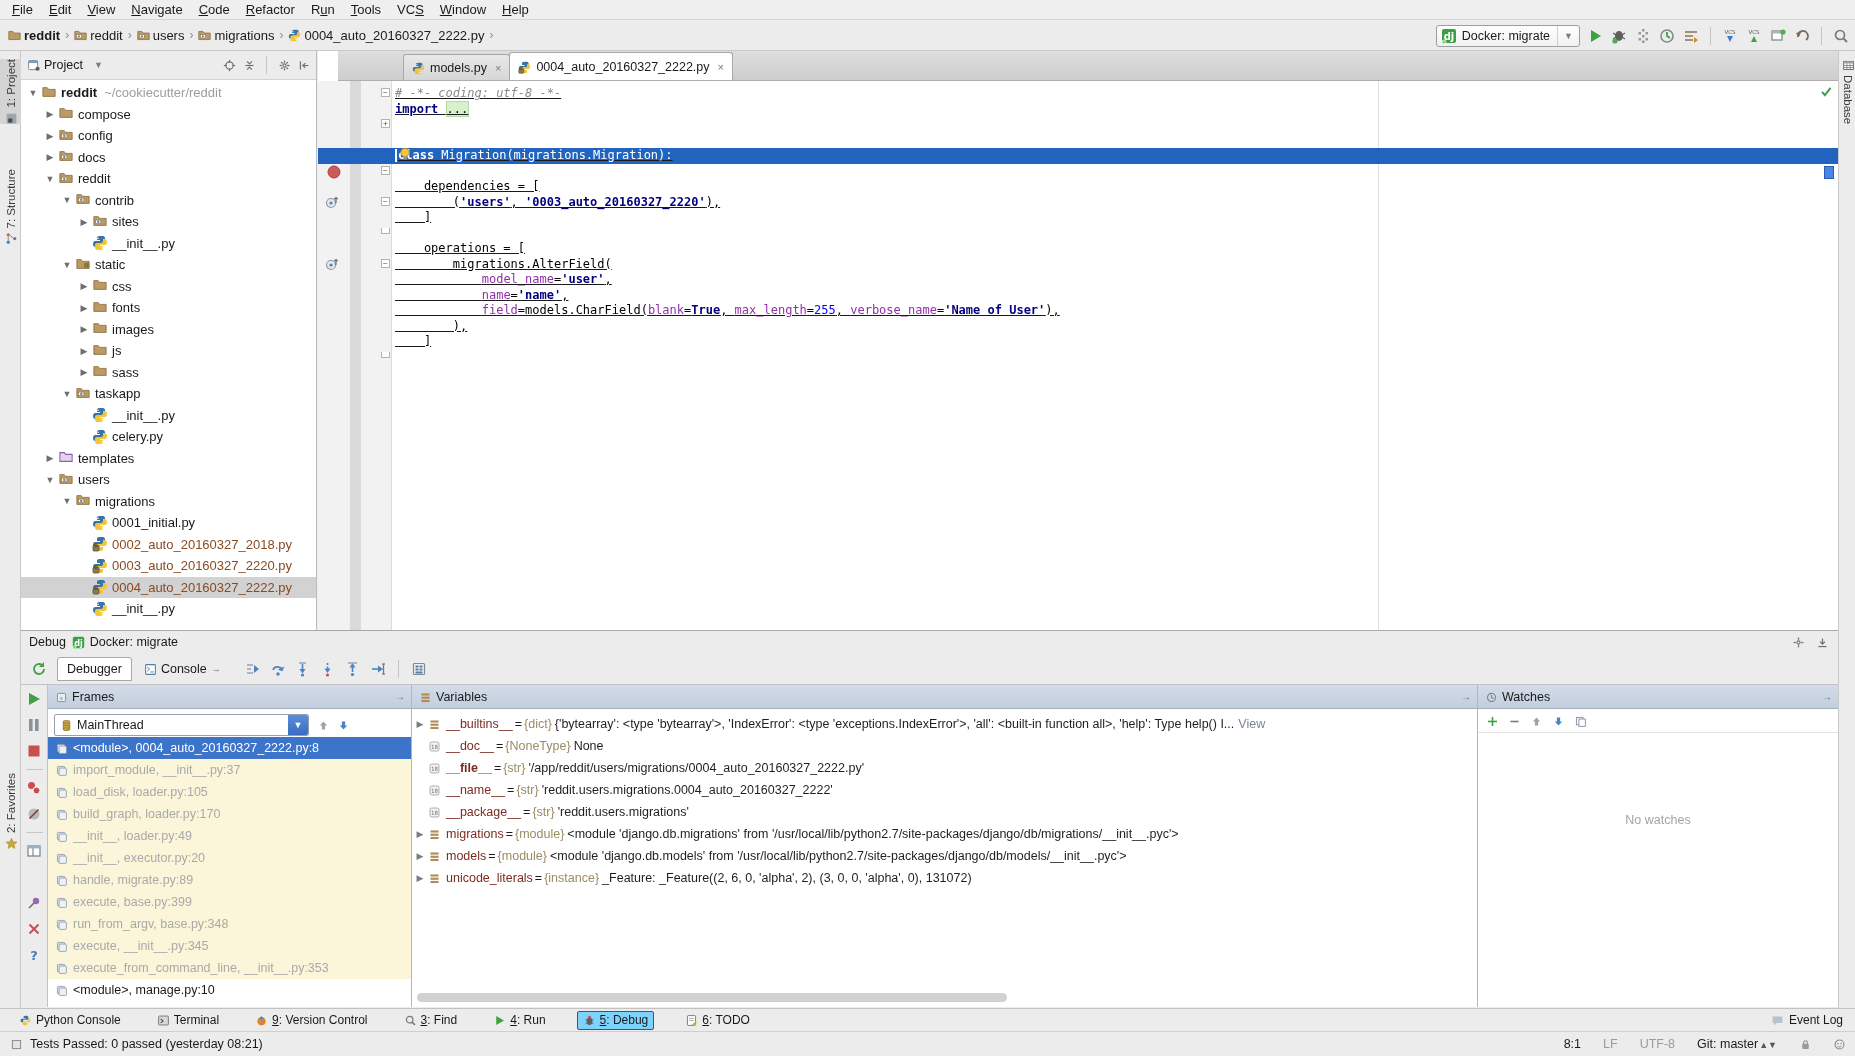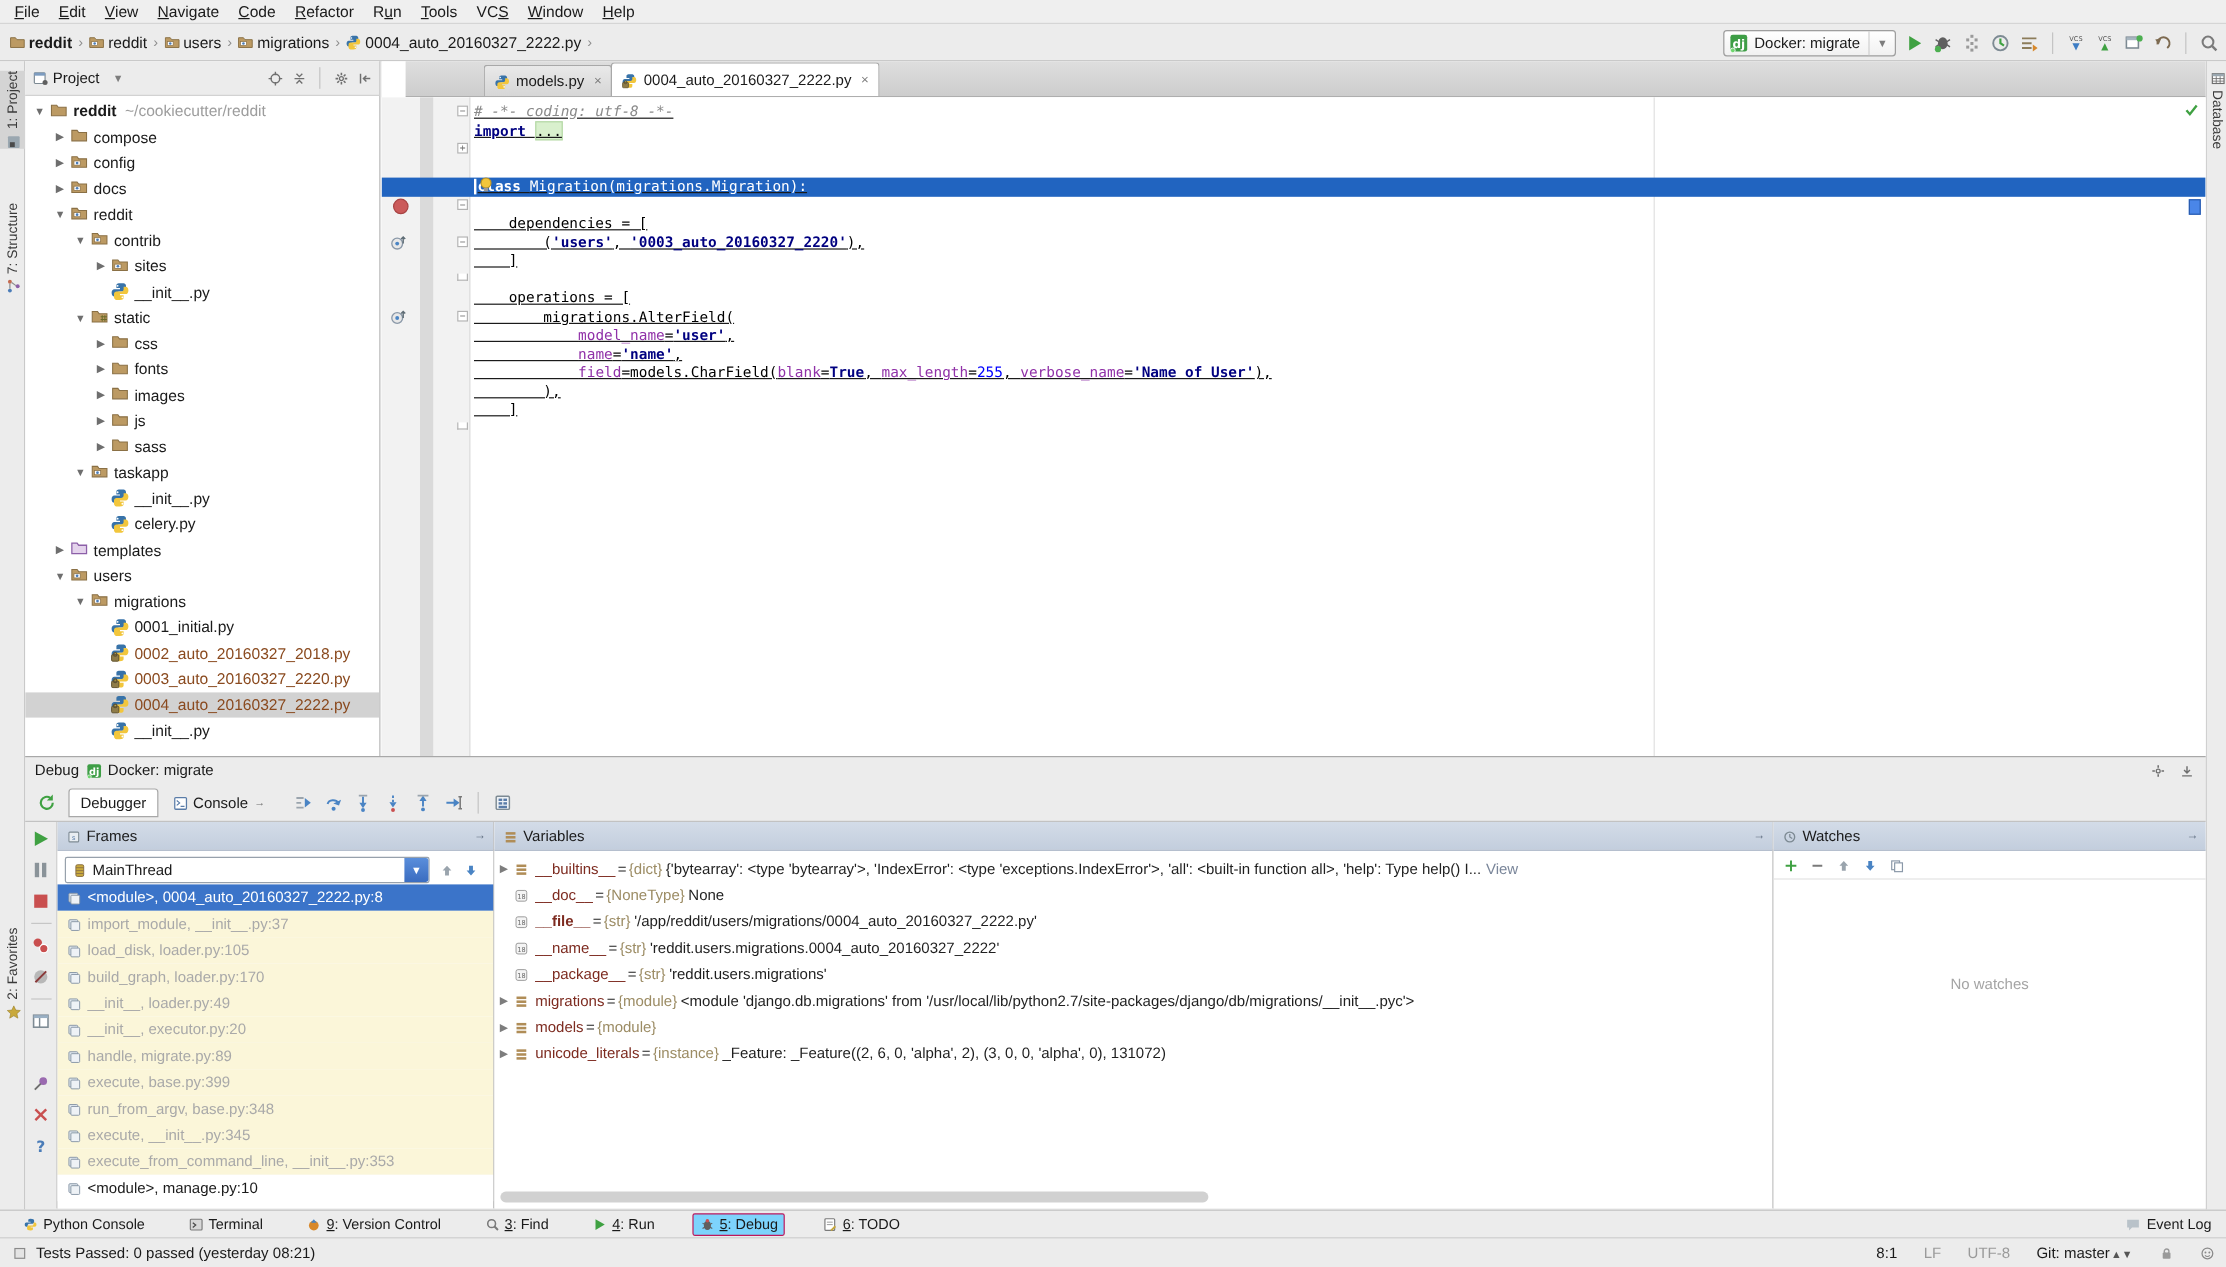--- a/index.html
+++ b/index.html
@@ -87,21 +87,21 @@
   #debug-body { position:relative; height:322px; }
   #dbg-strip { position:absolute; left:0; top:0; width:27px; height:100%; border-right:1px solid #c2c2c2; display:flex; flex-direction:column; align-items:center; padding-top:6px; gap:10px; }
   .strip-sep { width:17px; height:1px; background:#c6c6c6; }
   .pane { position:absolute; top:0; height:100%; }
   #frames-pane { left:27px; width:364px; border-right:1px solid #b5b5b5; background:#ffffff; }
   #vars-pane { left:391px; width:1066px; border-right:1px solid #b5b5b5; background:#ffffff; }
   #watch-pane { left:1457px; width:360px; background:#ffffff; }
   .pane-header { height:24px; background:linear-gradient(#d3dce8,#c3cedd); border-bottom:1px solid #a3b0c2; display:flex; align-items:center; gap:5px; padding:0 7px; font-size:12.5px; position:relative; }
   .pane-header .mini-arrow { position:absolute; right:6px; color:#5f6d80; font-size:10px; }
   #thread-row { height:28px; display:flex; align-items:center; padding:3px 6px 0 6px; gap:8px; background:#ffffff; }
-  #thread-combo { flex:none; width:304px; height:22px; border:1px solid #97a1ac; border-radius:2px; background:#ffffff; display:flex; align-items:center; gap:5px; padding-left:5px; position:relative; font-size:12.5px; }
+  #thread-combo { flex:none; width:255px; height:22px; border:1px solid #97a1ac; border-radius:2px; background:#ffffff; display:flex; align-items:center; gap:5px; padding-left:5px; position:relative; font-size:12.5px; }
   #thread-combo .combo-btn { position:absolute; right:0; top:0; width:20px; height:100%; background:linear-gradient(#5a8edb,#3a6cc0); border-radius:0 2px 2px 0; color:#fff; font-size:9px; display:flex; align-items:center; justify-content:center; }
   #frames-list { font-size:12.5px; }
   .frame-row { height:22px; display:flex; align-items:center; gap:6px; padding-left:7px; background:#fbf6d9; white-space:nowrap; overflow:hidden; }
   .frame-row.selected { background:#3b74c9; color:#ffffff; }
   .frame-row.lib { color:#a9a9a9; }
   .frame-row.normal { background:#ffffff; color:#1a1a1a; }
   #vars-list { font-size:12.5px; padding-top:4px; }
   .var-row { height:22px; display:flex; align-items:center; white-space:nowrap; overflow:hidden; }
   .var-arrow { width:16px; text-align:center; color:#7d7d7d; font-size:9px; flex:none; }
   .var-name { color:#7d2b20; }
@@ -1019,20 +1019,21 @@
               <span class="icon12"><svg width="13" height="13" viewBox="0 0 16 16">
                   <g fill="#b08d57">
                     <rect x="3" y="3" width="10" height="2.6"></rect>
                     <rect x="3" y="7" width="10" height="2.6"></rect>
                     <rect x="3" y="11" width="10" height="2.6"></rect>
                   </g>
                 </svg></span>
               <span class="var-name" style="margin-left: 6px;">models</span>
               <span class="var-eq"> = </span>
               <span class="var-type">{module}</span>
+              <span class="var-val">&lt;module 'django.db.models' from '/usr/local/lib/python2.7/site-packages/django/db/models/__init__.pyc'&gt;</span>
             </div>
             <div class="var-row">
               <span class="var-arrow">▶</span>
               <span class="icon12"><svg width="13" height="13" viewBox="0 0 16 16">
                   <g fill="#b08d57">
                     <rect x="3" y="3" width="10" height="2.6"></rect>
                     <rect x="3" y="7" width="10" height="2.6"></rect>
                     <rect x="3" y="11" width="10" height="2.6"></rect>
                   </g>
                 </svg></span>

